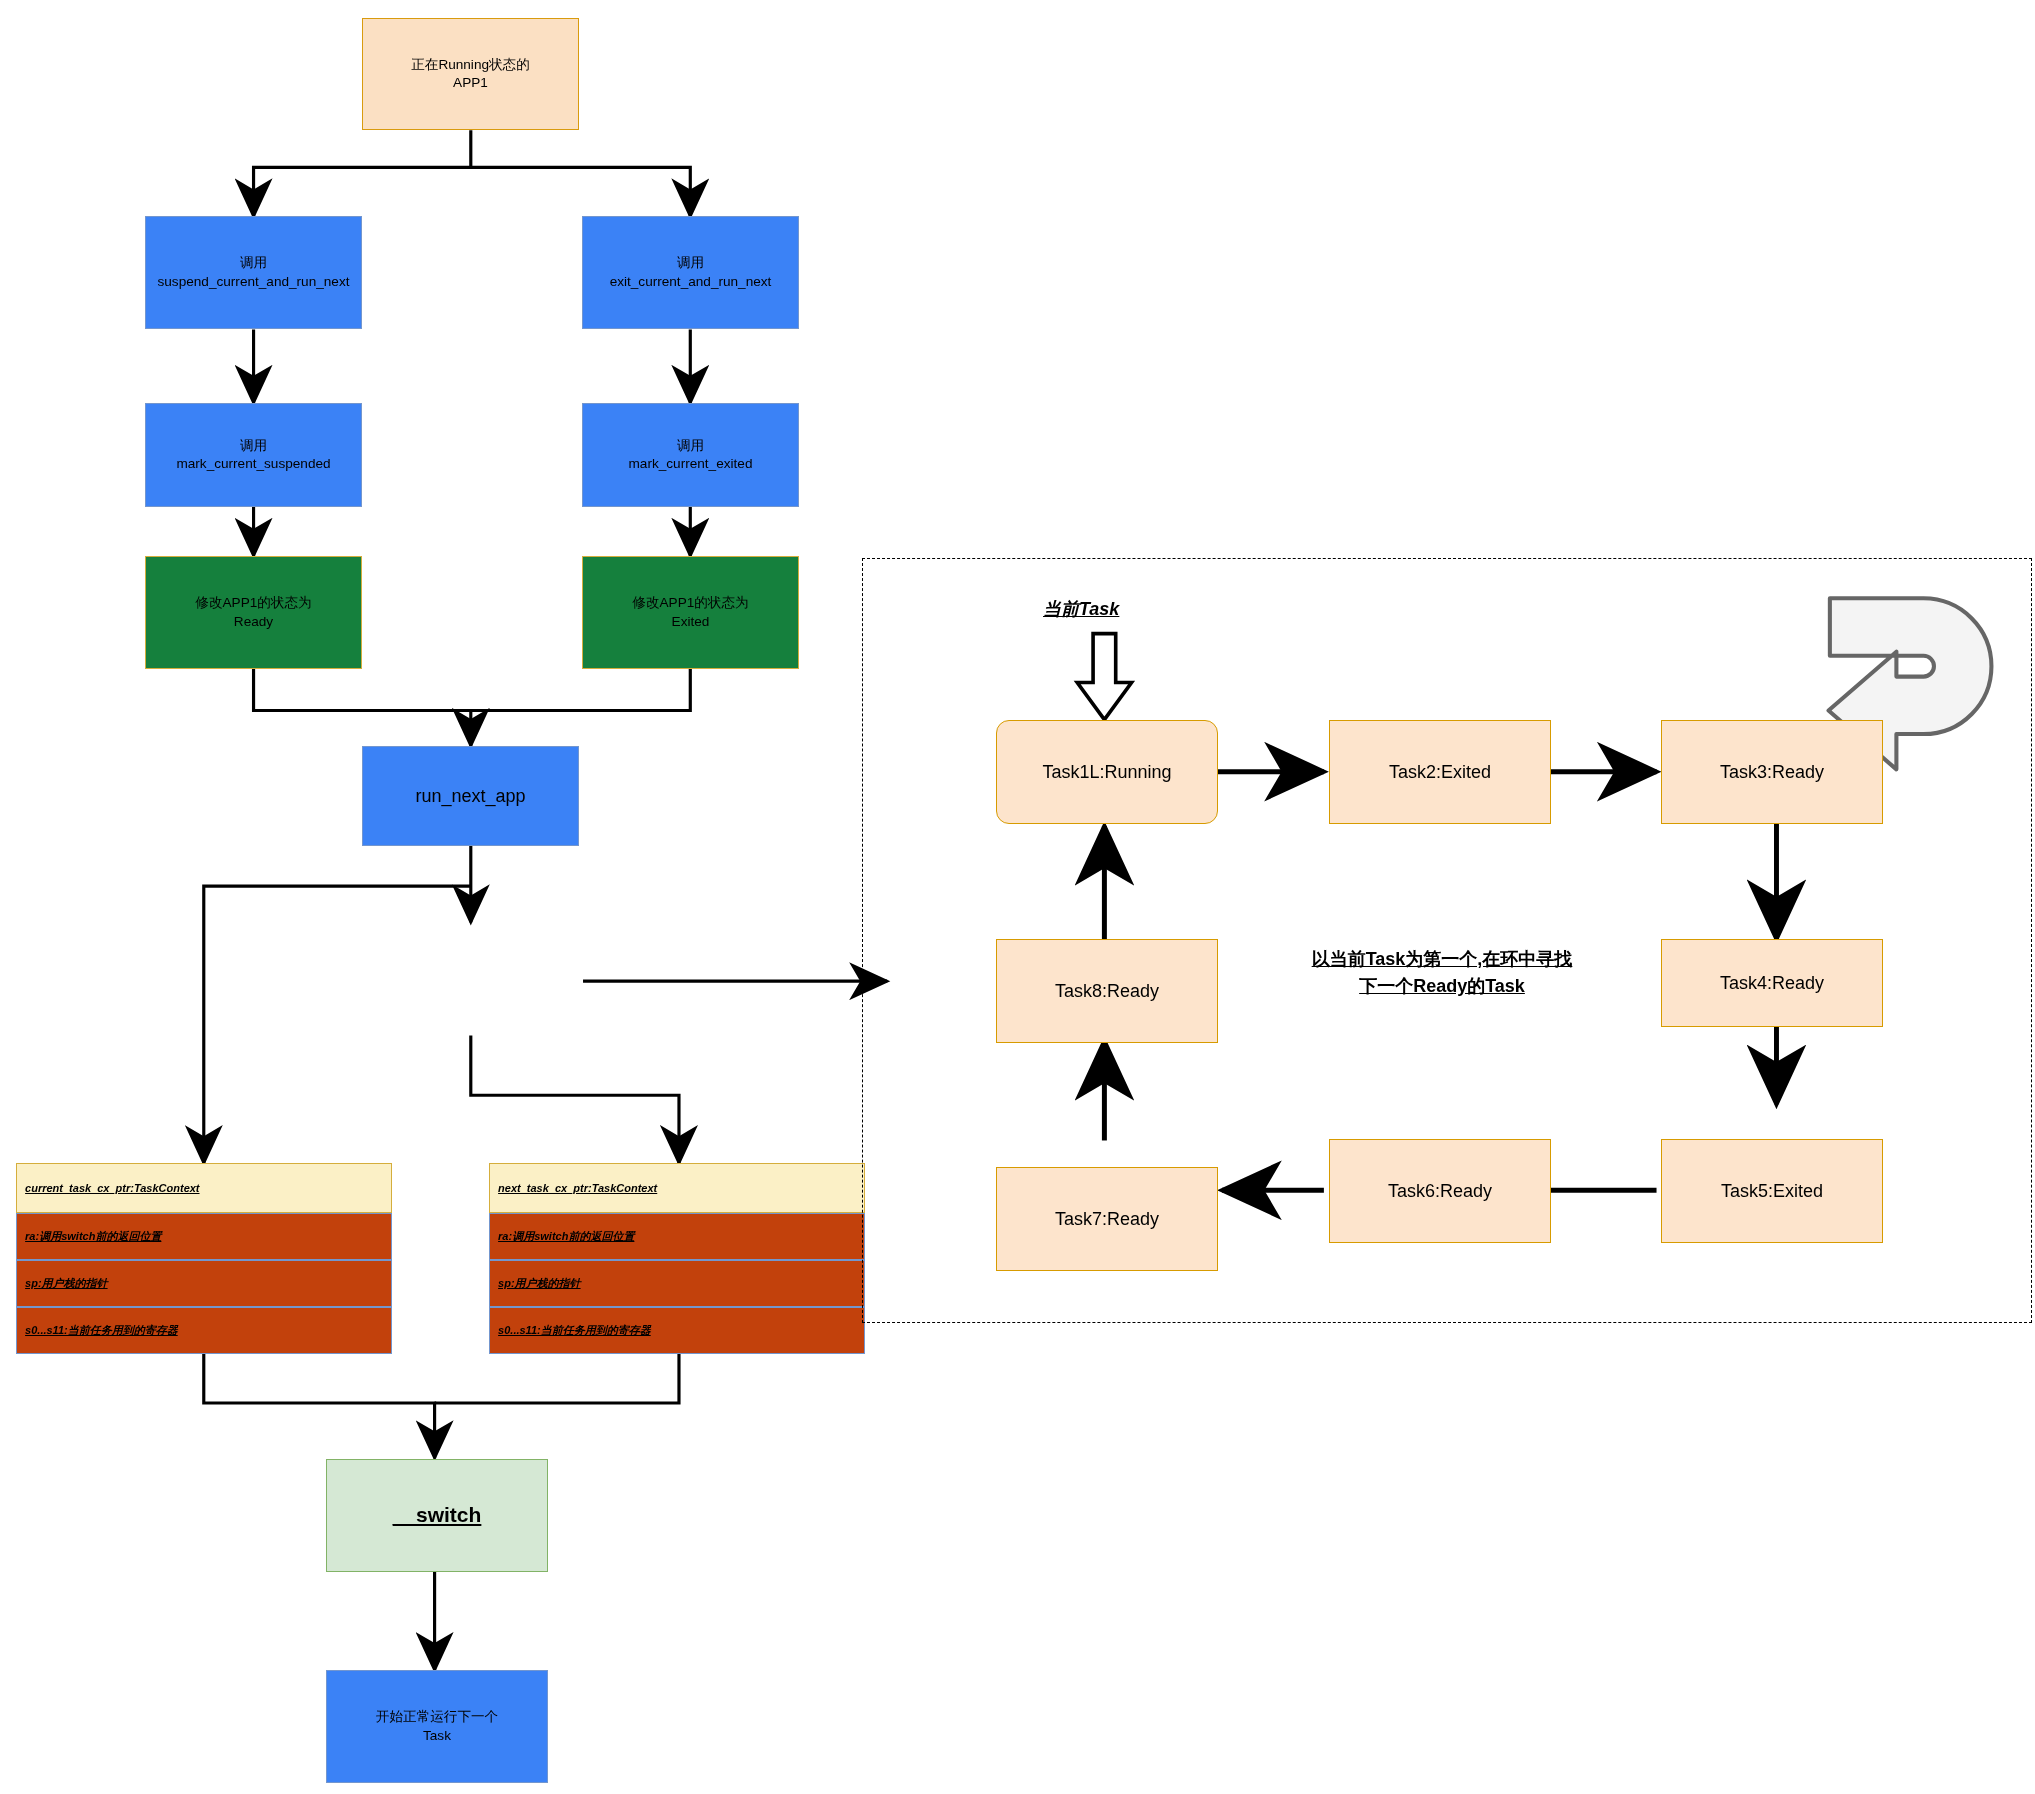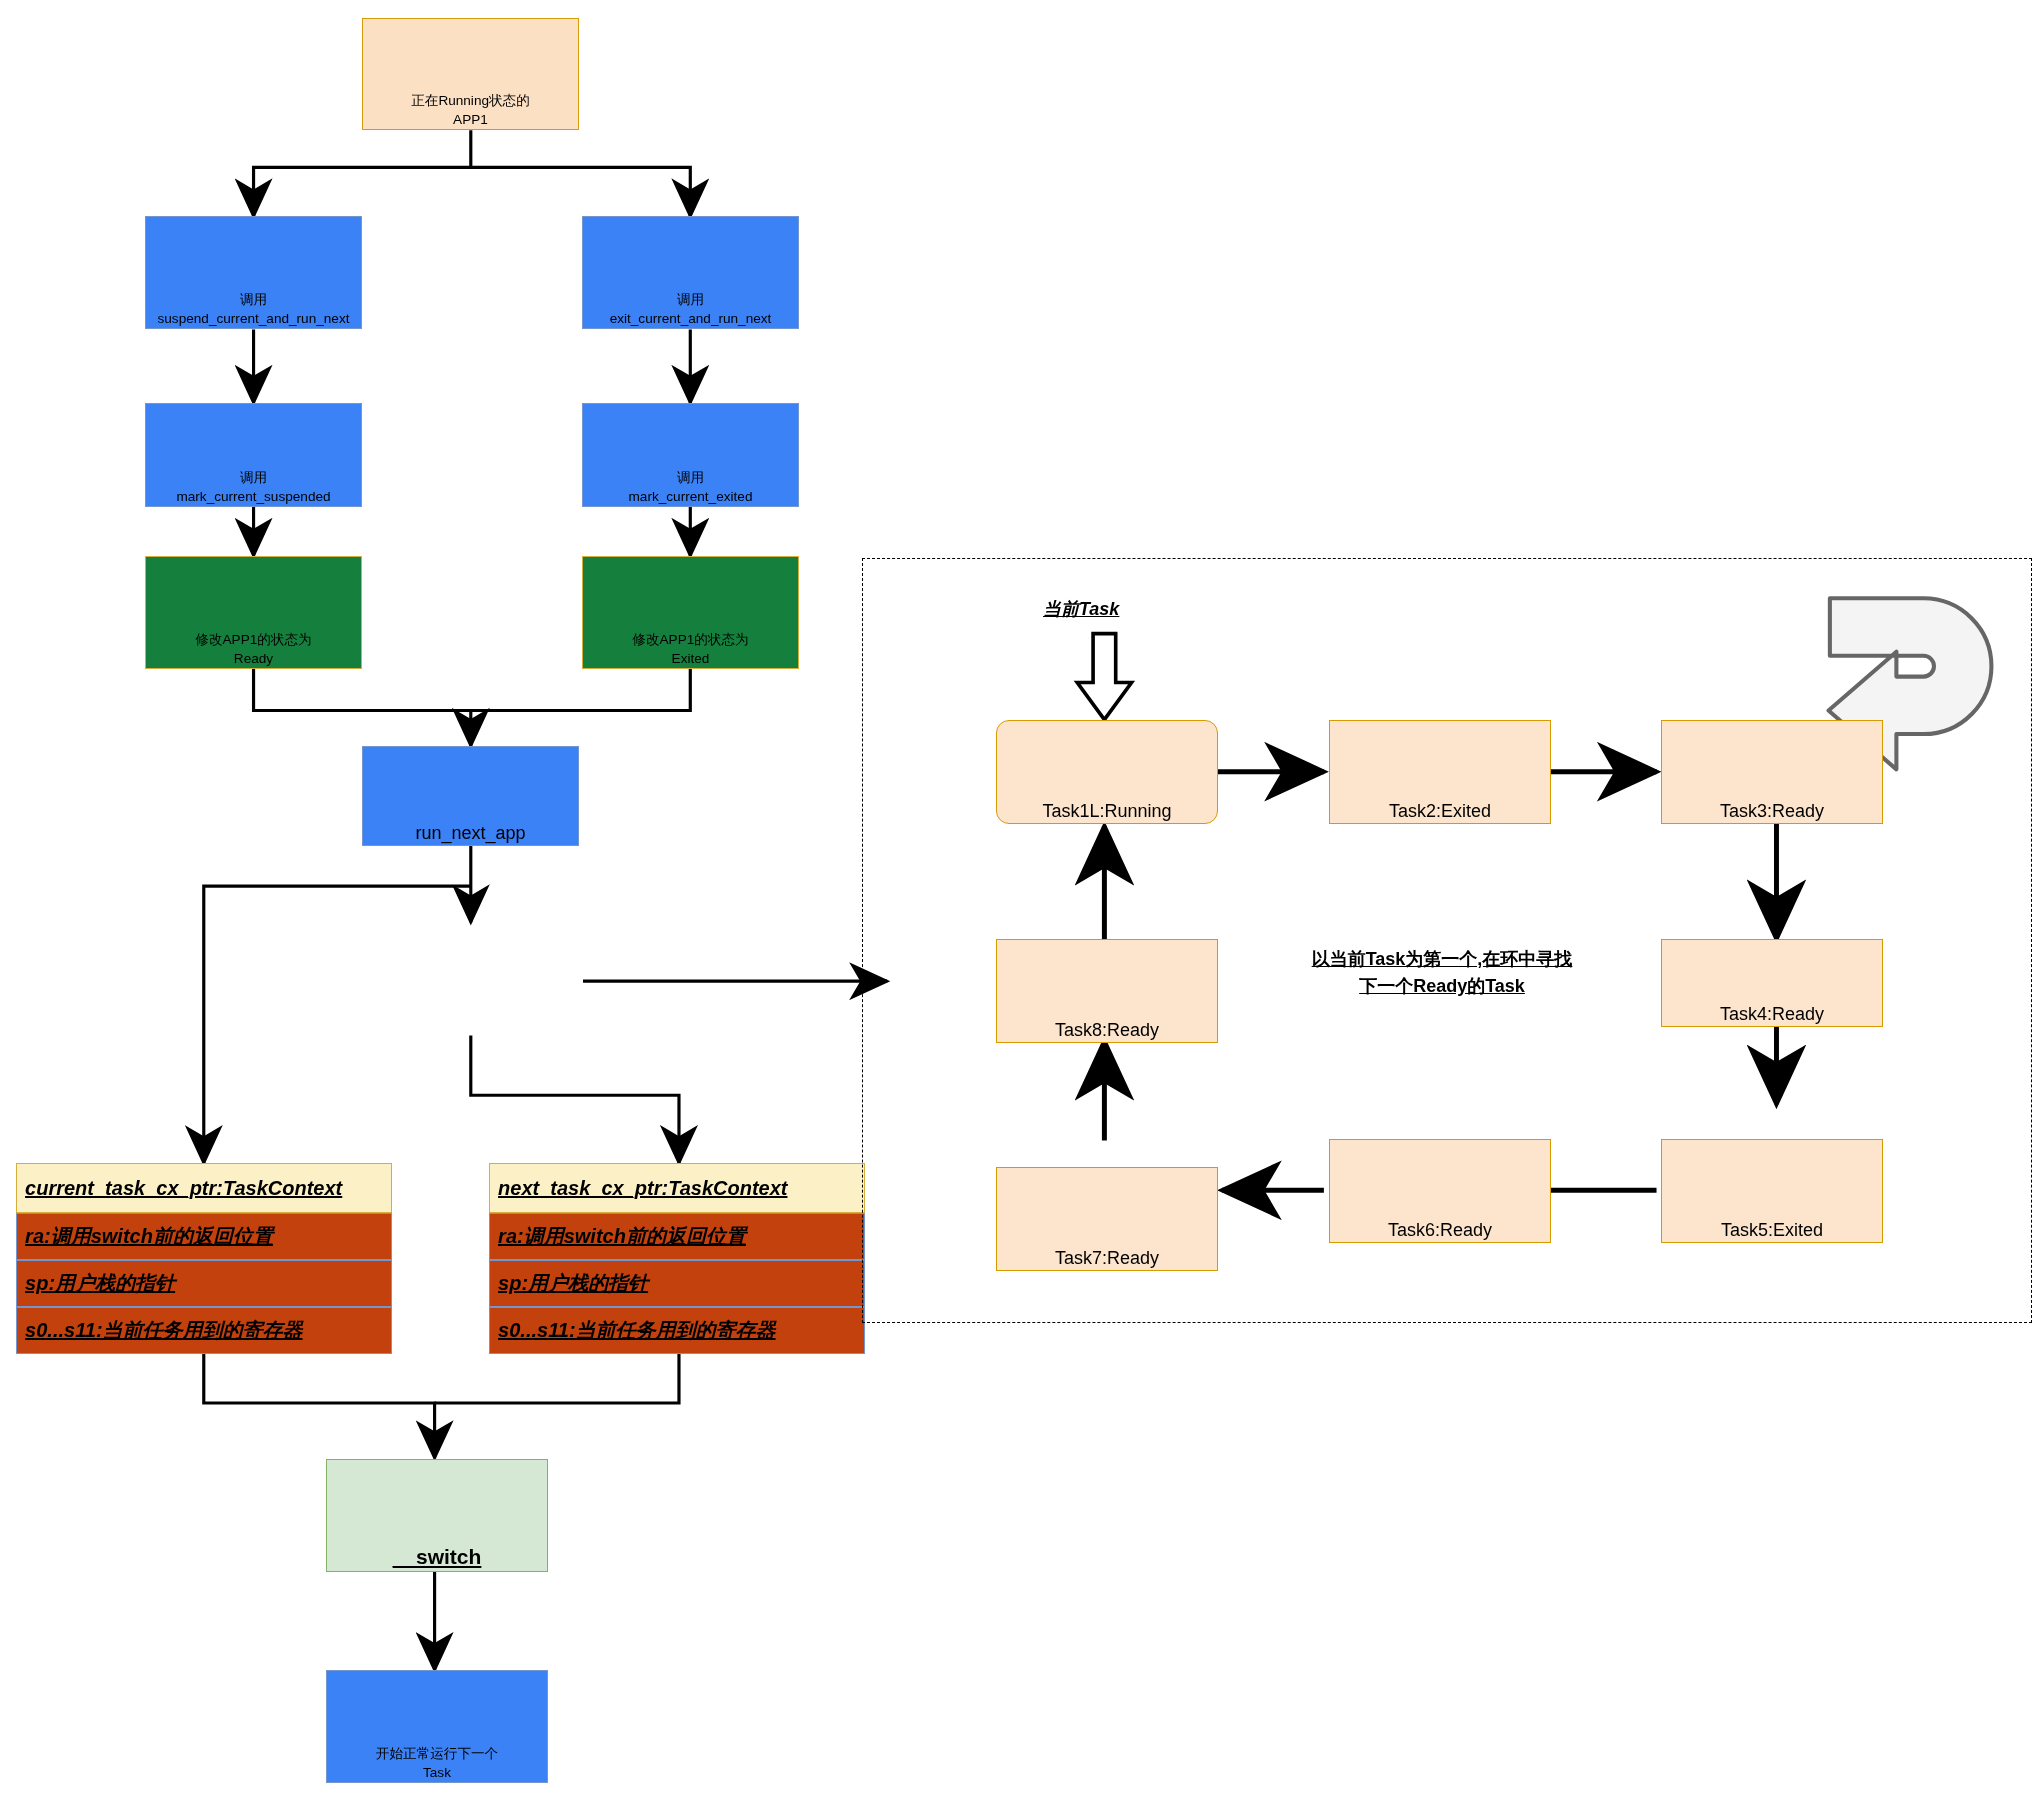--- a/index.html
+++ b/index.html
@@ -1,29 +1,29 @@
 <!DOCTYPE html>
 <html style="font-size:7.2px"><head>
 <meta charset="utf-8">
 <style>
   html,body{margin:0;padding:0;background:#ffffff;}
   body{font-family:"Liberation Sans","DejaVu Sans",sans-serif;}
   #root{position:relative;width:2035px;height:1794px;overflow:hidden;background:#fff;}
-  .box{position:absolute;box-sizing:border-box;display:flex;align-items:flex-end;
+  .box{position:absolute;box-sizing:border-box;display:flex;align-items:center;
        justify-content:center;text-align:center;line-height:1.35;color:#000;}
   .blue{background:#3b82f6;border:1.8px solid #7396ce;}
   .yellow{background:#15803d;border:1.8px solid #d5ae3c;}
   .orange{background:#fbe0c3;border:1.8px solid #d99b0e;}
   .green{background:#d5e8d4;border:1.8px solid #82b366;}
   .peach{background:#fde4cc;border:1.8px solid #d79b00;}
   .t-chn{font-size:13.6px;}
   .t-code{font-size:13.6px;}
   .t-mid{font-size:18px;}
   .t-task{font-size:18px;}
-  .ital-u{font-style:italic;font-weight:bold;text-decoration:underline;font-size:20px;}
+  .ital-u{font-style:italic;font-weight:bold;text-decoration:underline;font-size:11px;}
   .bold-u{font-weight:bold;text-decoration:underline;}
   svg.overlay{position:absolute;left:0;top:0;width:2035px;height:1794px;pointer-events:none;}
   .dashbox{position:absolute;box-sizing:border-box;border:1.8px dashed #000;background:transparent;}
   .ctr-note{position:absolute;text-align:center;font-weight:bold;font-size:18px;
             text-decoration:underline;line-height:1.5;color:#000;}
   .cur-task-lbl{position:absolute;font-style:italic;font-weight:bold;font-size:18px;
                 text-decoration:underline;color:#000;}
   .tc-head{position:absolute;box-sizing:border-box;display:flex;align-items:center;
            padding-left:8.1px;background:#fbf0c6;border:1.8px solid #d5ae3c;}
   .tc-row{position:absolute;box-sizing:border-box;display:flex;align-items:center;

